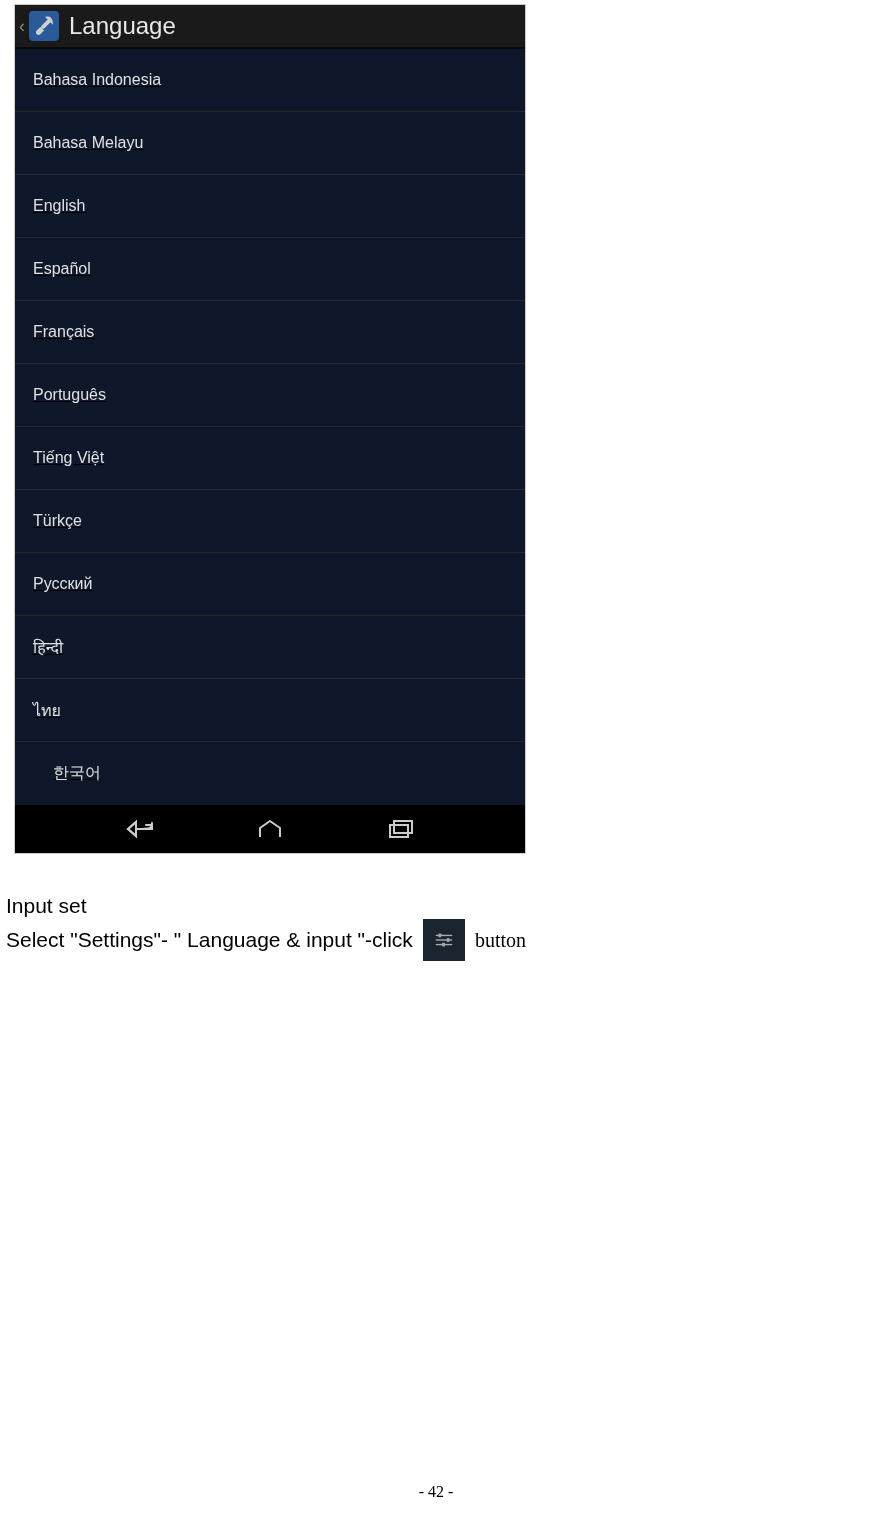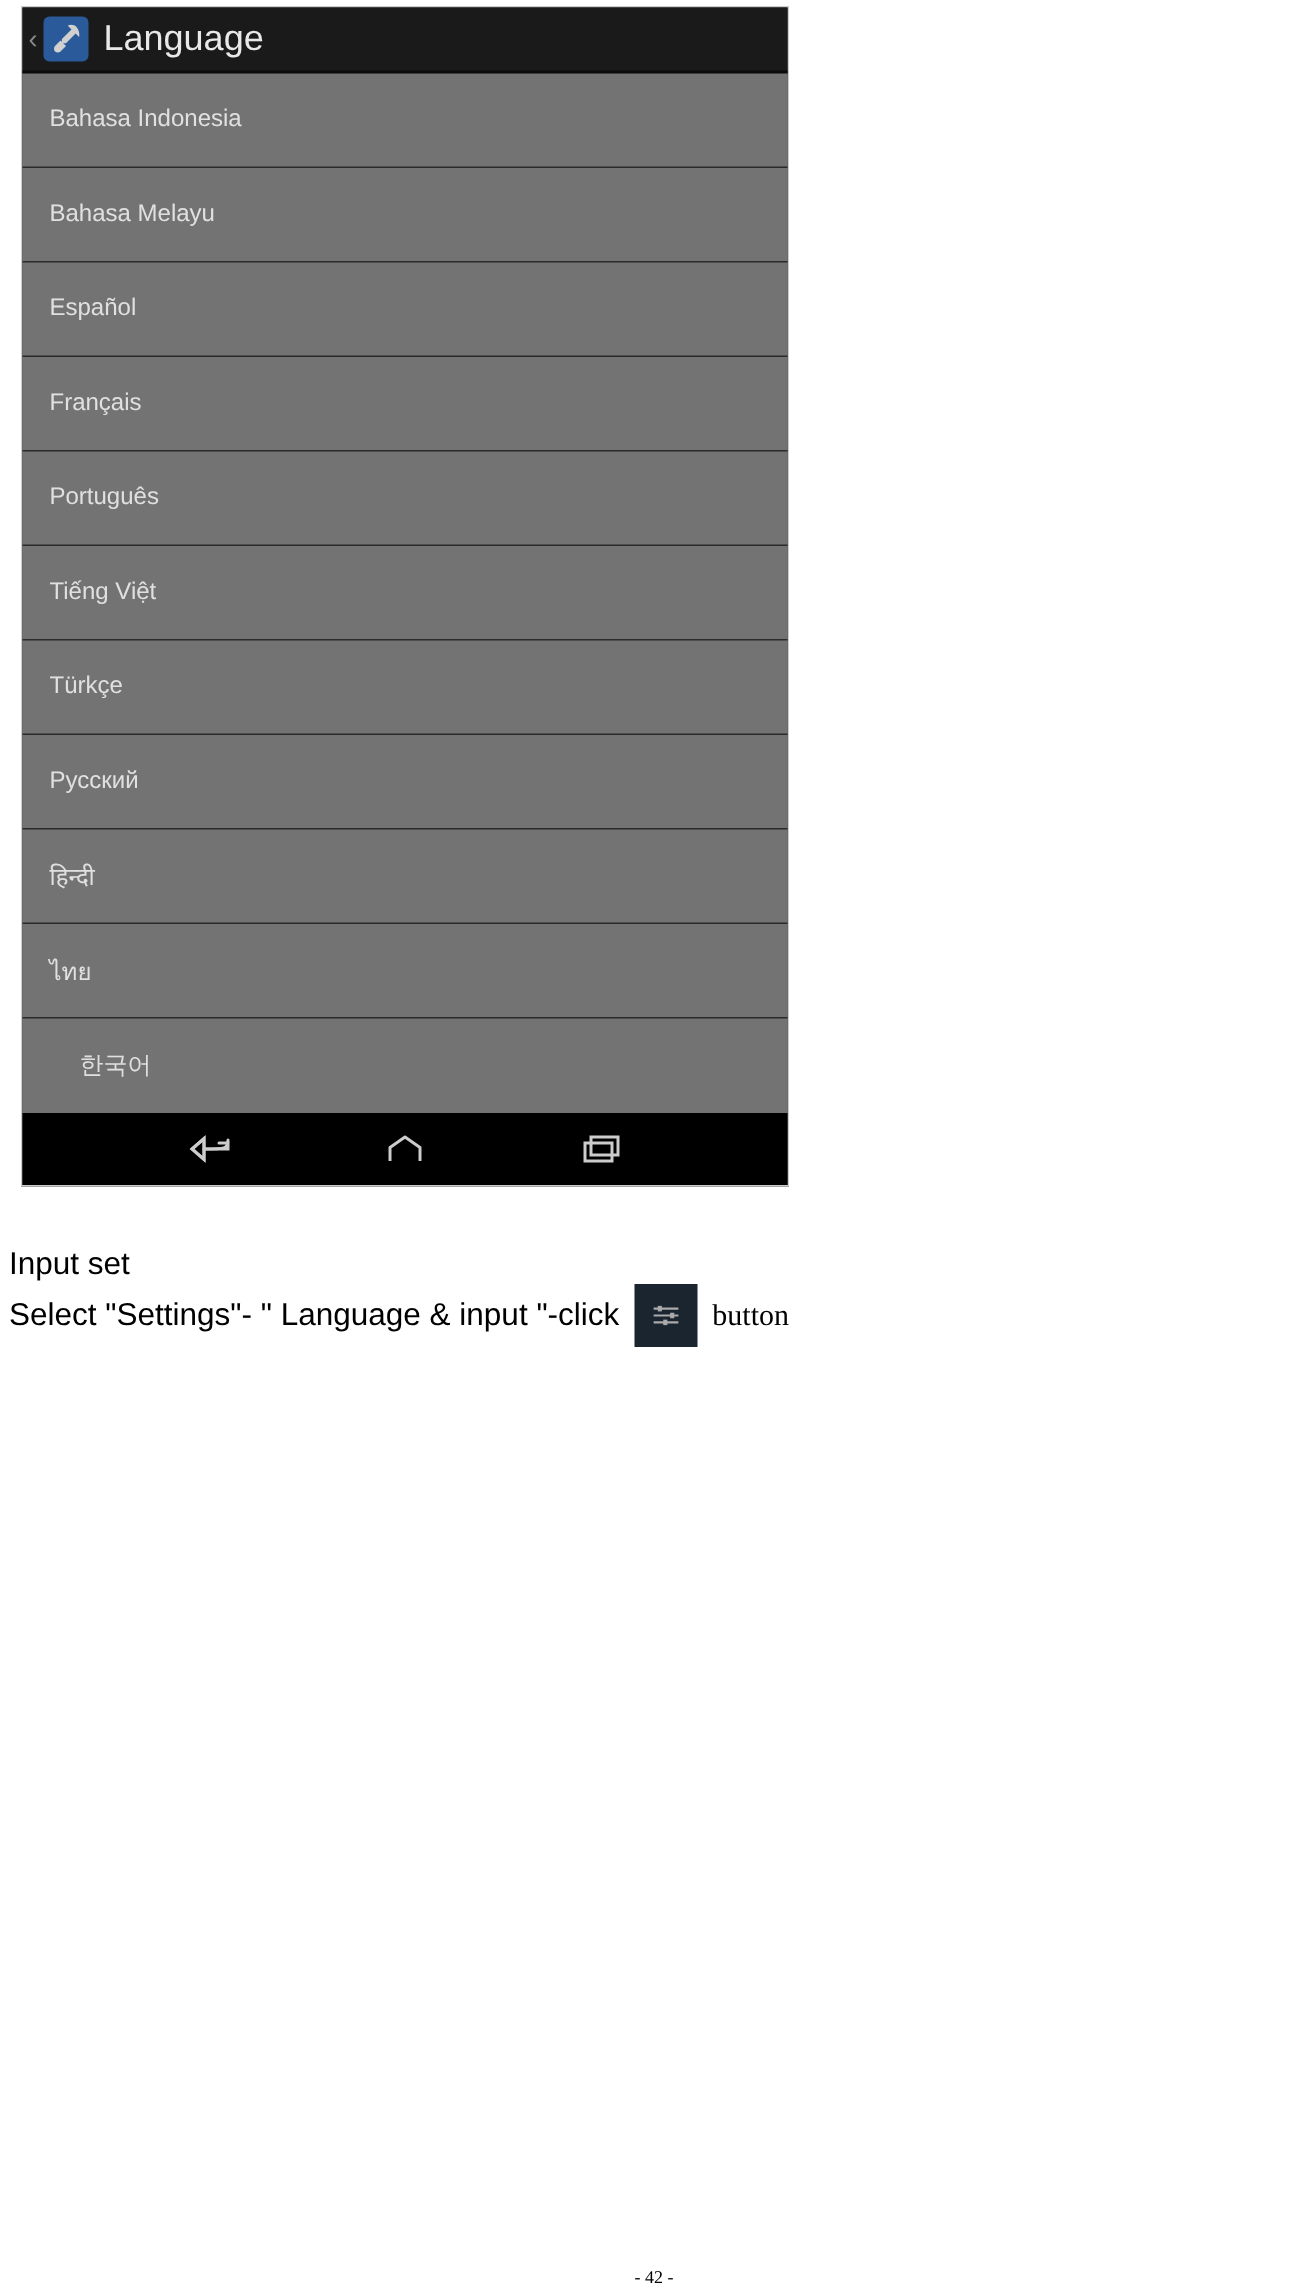--- a/index.html
+++ b/index.html
@@ -45,21 +45,22 @@
     .settings-icon svg {
       width: 22px;
       height: 22px;
     }
     .header-title {
       color: #e8e8e8;
       font-size: 24px;
       font-weight: normal;
     }
     .language-list {
-      background: #737373;
+      background: #0f172a;
+      text-decoration: underline;
     }
     .language-item {
       height: 63px;
       padding: 0 18px;
       display: flex;
       align-items: center;
       color: #e0e0e0;
       font-size: 16px;
       border-bottom: 1px solid #2a2a2a;
       cursor: pointer;
@@ -117,24 +118,24 @@
       width: 22px;
       height: 22px;
     }
     .button-text {
       font-family: Liberation Serif, serif;
       font-size: 20px;
       color: #000;
     }
     .page-number {
       position: absolute;
-      bottom: 3px;
+      bottom: 28px;
       left: 50%;
       transform: translateX(-50%);
-      font-size: 12px;
+      font-size: 16px;
       color: #000;
       font-family: 'Times New Roman', serif;
     }
   </style>
 </head>
 <body>
 
 <div class="screenshot-container">
   <div class="header-bar">
     <span class="back-chevron">‹</span>
@@ -142,20 +143,21 @@
       <svg viewBox="0 0 24 24" fill="none">
         <path d="M13.5 2.5 L16 5 L9 12 L9 15 L12 15 L19 8 L21.5 10.5 C22 10 22 4 18 2 C15 1 13 2 13.5 2.5 Z" fill="#d0d0d0"></path>
         <path d="M8 13 L4 17 C3 18 3 20 4 21 C5 22 7 22 8 21 L12 17 Z" fill="#d0d0d0"></path>
       </svg>
     </span>
     <span class="header-title">Language</span>
   </div>
   <div class="language-list">
     <div class="language-item">Bahasa Indonesia</div>
     <div class="language-item">Bahasa Melayu</div>
+    <div class="language-item">English</div>
     <div class="language-item">Español</div>
     <div class="language-item">Français</div>
     <div class="language-item">Português</div>
     <div class="language-item">Tiếng Việt</div>
     <div class="language-item">Türkçe</div>
     <div class="language-item">Русский</div>
     <div class="language-item">हिन्दी</div>
     <div class="language-item">ไทย</div>
     <div class="language-item">한국어</div>
   </div>

